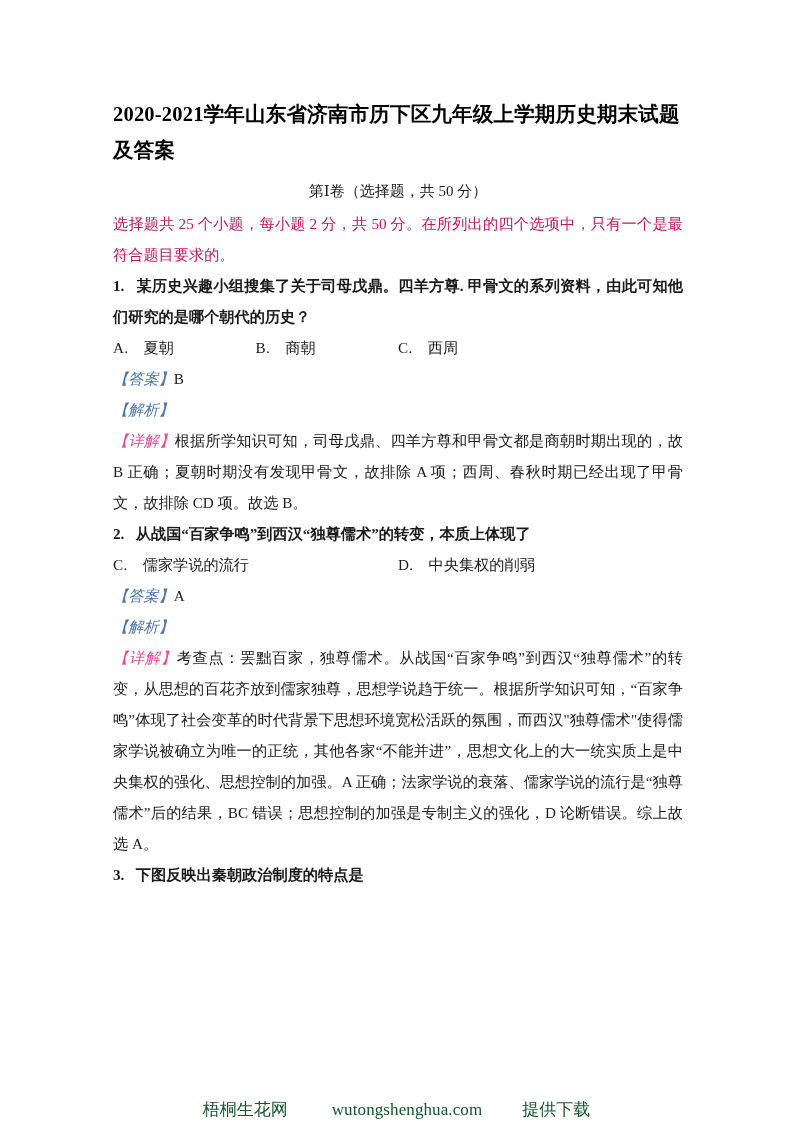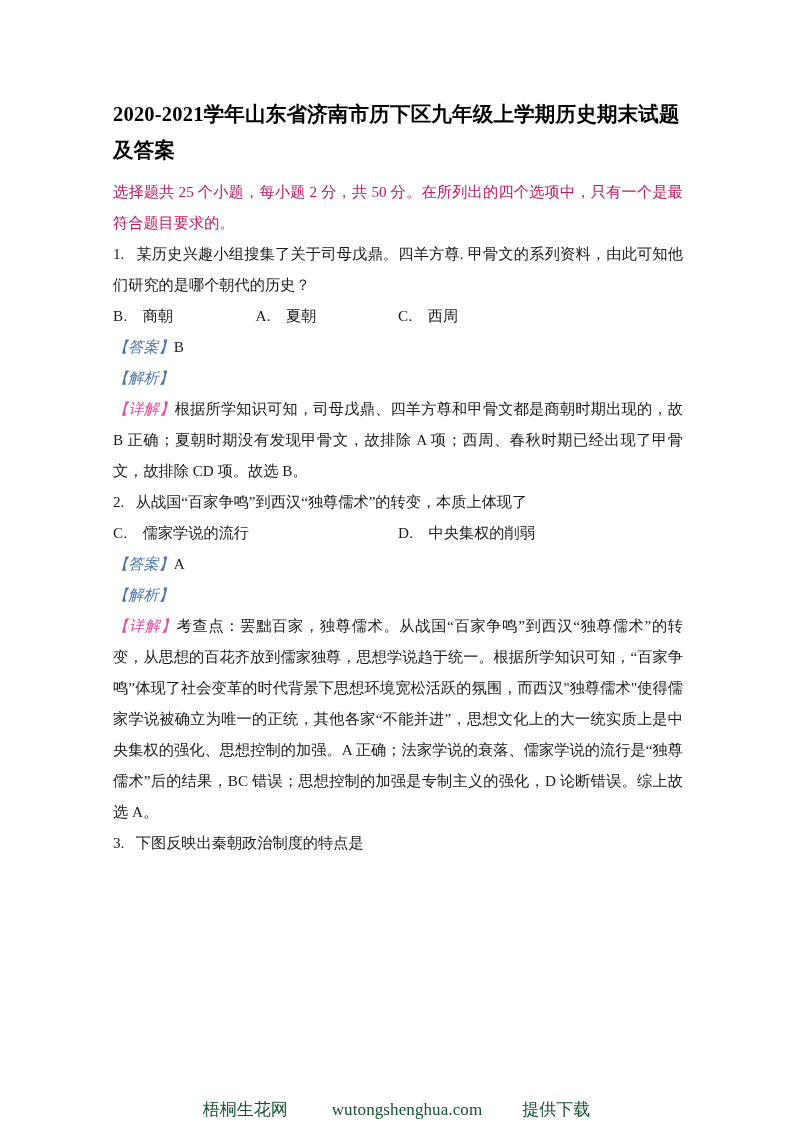--- a/index.html
+++ b/index.html
@@ -59,20 +59,21 @@
     word-break: break-all;
   }
 
   .question {
     font-size: 15.2px;
     line-height: 31px;
     margin: 0;
     text-align: justify;
     text-justify: inter-ideograph;
     word-break: break-all;
+    font-weight: bold;
   }
 
   
   .options-4 {
     display: flex;
     font-size: 15.2px;
     line-height: 31px;
     width: 100%;
   }
   .options-4 .opt {
@@ -143,39 +144,40 @@
 </style>
 </head>
 <body>
 
 <div class="page">
 
   <div class="content">
 
     <h1 class="doc-title">2020-2021学年山东省济南市历下区九年级上学期历史期末试题及答案</h1>
 
+    <p class="subtitle">第Ⅰ卷（选择题，共 50 分）</p>
 
     <p class="para">选择题共 25 个小题，每小题 2 分，共 50 分。在所列出的四个选项中，只有一个是最符合题目要求的。</p>
 
     <p class="question">
       <span>1.</span>
       <span>&nbsp;</span>
       <span>某历史兴趣小组搜集了关于司母戊鼎。四羊方尊. 甲骨文的系列资料，由此可知他们研究的是哪个朝代的历史？</span>
     </p>
 
     <div class="options-4">
       <div class="opt">
+        <span class="opt-letter">A.</span>
+        <span>&nbsp;&nbsp;</span>
+        <span>夏朝</span>
+      </div>
+      <div class="opt">
         <span class="opt-letter">B.</span>
         <span>&nbsp;&nbsp;</span>
         <span>商朝</span>
-      </div>
-      <div class="opt">
-        <span class="opt-letter">A.</span>
-        <span>&nbsp;&nbsp;</span>
-        <span>夏朝</span>
       </div>
       <div class="opt">
         <span class="opt-letter">C.</span>
         <span>&nbsp;&nbsp;</span>
         <span>西周</span>
       </div>
     </div>
 
     <p class="answer-line">
       <span class="tag">【答案】</span><span class="answer-val">B</span>

